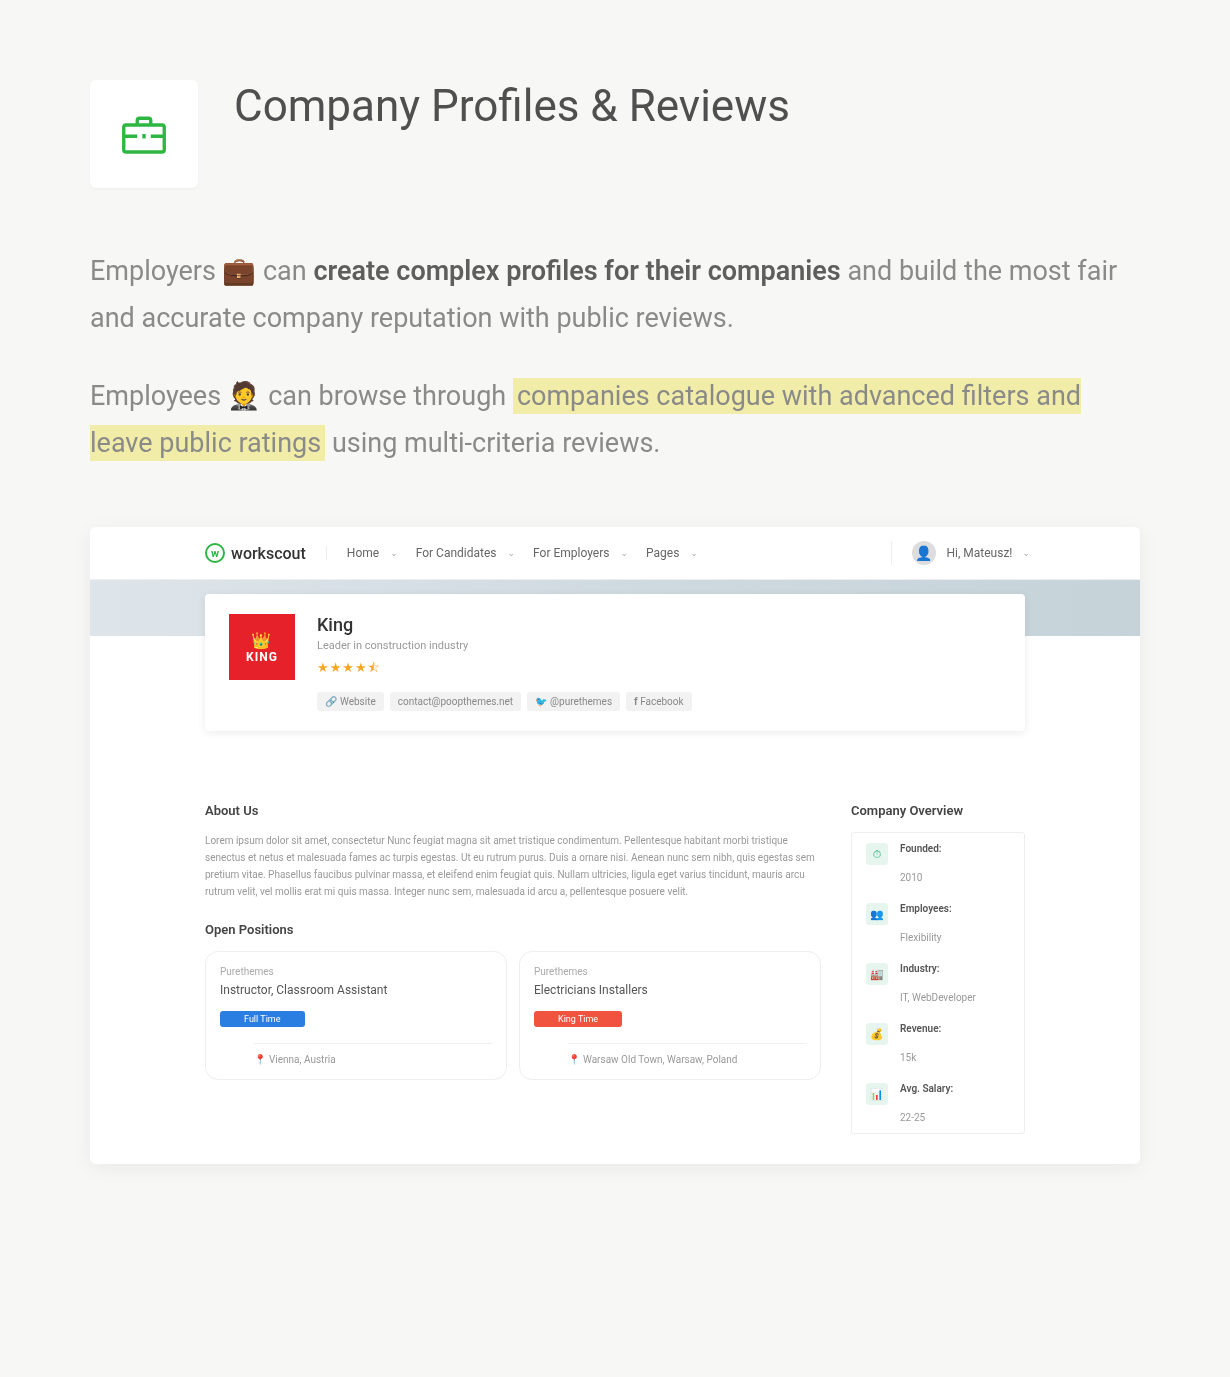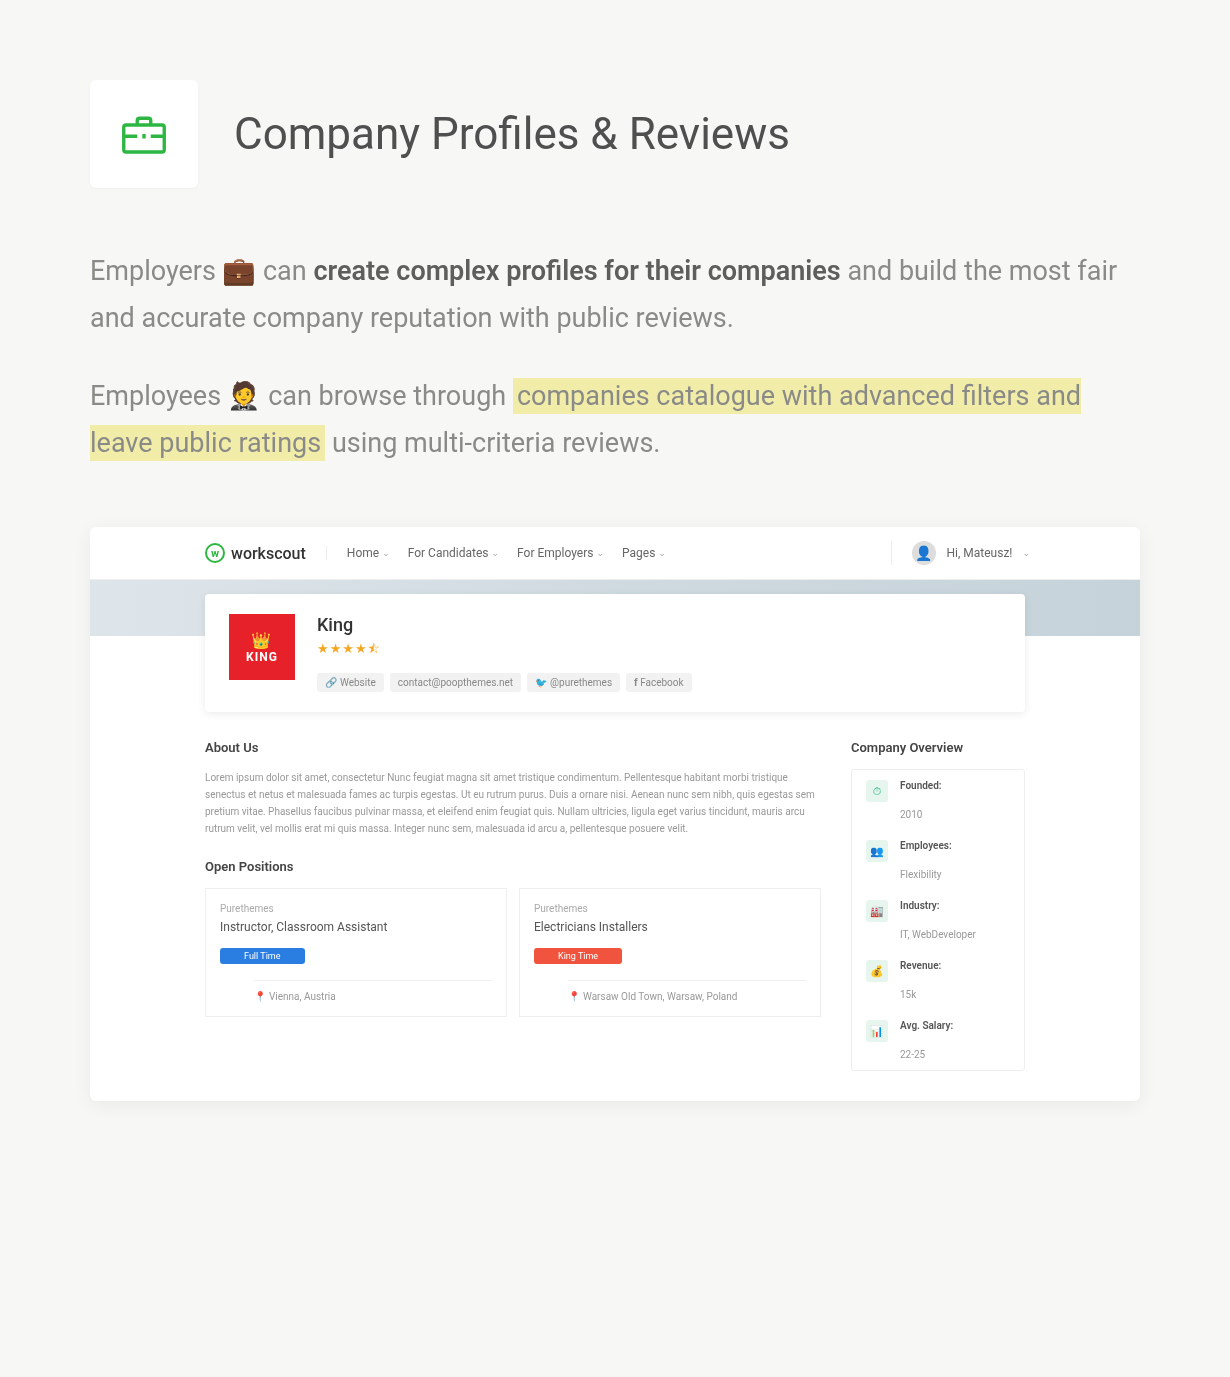--- a/index.html
+++ b/index.html
@@ -4,21 +4,20 @@
   <style>
     * { box-sizing: border-box; margin: 0; padding: 0; }
     body {
       font-family: -apple-system, BlinkMacSystemFont, 'Segoe UI', Roboto, sans-serif;
       background: #f7f7f5;
       padding: 80px 90px;
       width: 1230px;
     }
     .header {
       display: flex;
-      align-items: center;
       gap: 36px;
       margin-bottom: 60px;
     }
     .icon-box {
       width: 108px;
       height: 108px;
       background: #fff;
       border-radius: 6px;
       display: flex;
       align-items: center;
@@ -62,21 +61,21 @@
       color: #666;
     }
     .ws-logo { display: flex; align-items: center; gap: 6px; margin-left: 115px; margin-right: 20px; }
     .ws-logo-mark {
       width: 20px; height: 20px; border: 2px solid #2db742; border-radius: 50%;
       display: flex; align-items: center; justify-content: center;
       font-weight: bold; color: #2db742; font-size: 11px;
     }
     .ws-logo-text { font-size: 16px; font-weight: 500; color: #333; }
     .ws-nav { display: flex; gap: 18px; border-left: 1px solid #eee; padding-left: 20px; }
-    .ws-nav-item { display: flex; align-items: center; gap: 3px; }
+    .ws-nav-item { display: flex; align-items: center; gap: 11px; }
     .ws-user { margin-left: auto; margin-right: 110px; display: flex; align-items: center; gap: 10px; border-left: 1px solid #eee; padding-left: 20px;}
     .ws-avatar { width: 24px; height: 24px; background: #ddd; border-radius: 50%; display:flex;align-items:center;justify-content:center;font-size:14px;}
     .ws-hero {
       height: 56px;
       background: linear-gradient(90deg, #c8d4dc 0%, #b0c2cc 50%, #9fb5c0 100%);
       opacity: 0.6;
     }
     .ws-main { position: relative; padding: 0 115px 30px; }
     .ws-card {
       background: #fff;
@@ -96,26 +95,26 @@
     .ws-company-logo-crown { font-size: 16px; }
     .ws-company-info { flex: 1; }
     .ws-company-name { font-size: 18px; font-weight: 500; color: #333; margin-bottom: 4px; }
     .ws-company-tag { font-size: 11px; color: #999; margin-bottom: 6px; }
     .ws-stars { color: #f5a623; font-size: 13px; letter-spacing: 1px; margin-bottom: 12px; }
     .ws-badges { display: flex; gap: 6px; }
     .ws-badge { background: #f2f2f2; color: #888; font-size: 10px; padding: 4px 8px; border-radius: 3px; }
     .ws-body { display: flex; gap: 30px; margin-top: 28px; }
     .ws-left { flex: 1; }
     .ws-right { width: 174px; }
-    .ws-section-title { font-size: 13px; font-weight: 600; color: #444; margin-bottom: 14px; }
+    .ws-section-title { font-size: 13px; font-weight: 600; color: #444; margin-bottom: 14px; margin-top: 44px; }
     .ws-about-text { font-size: 10px; line-height: 1.7; color: #999; }
     .ws-positions-title { margin-top: 22px; }
     .ws-positions { display: flex; gap: 12px; margin-top: 14px; }
     .ws-position {
-      flex: 1; border: 1px solid #eee; border-radius: 0; padding: 14px;
+      flex: 1; border: 1px solid #eee; border-radius: 13px; padding: 14px;
     }
     .ws-position-company { font-size: 10px; color: #aaa; margin-bottom: 6px; }
     .ws-position-title { font-size: 12px; color: #555; margin-bottom: 10px; }
     .ws-position-type {
       display: inline-block; font-size: 9px; color: #fff; padding: 3px 24px; border-radius: 3px;
     }
     .ws-fulltime { background: #2a7de1; }
     .ws-parttime { background: #f0543e; }
     .ws-position-location { font-size: 10px; color: #999; margin-top: 16px; border-top:1px solid #f0f0f0; padding-top:10px;margin-left:34px;}
     .ws-overview { border: 1px solid #eee; border-radius: 3px; }
@@ -193,20 +192,21 @@
   <div class="ws-hero"></div>
 
   <div class="ws-main">
     <div class="ws-card">
       <div class="ws-company-logo">
         <span class="ws-company-logo-crown">👑</span>
         <span>KING</span>
       </div>
       <div class="ws-company-info">
         <div class="ws-company-name">King</div>
+        <div class="ws-company-tag">Leader in construction industry</div>
         <div class="ws-stars">★★★★⯪</div>
         <div class="ws-badges">
           <span class="ws-badge"><span>🔗</span> <span>Website</span></span>
           <span class="ws-badge"><span>contact@poopthemes.net</span></span>
           <span class="ws-badge"><span>🐦</span> <span>@purethemes</span></span>
           <span class="ws-badge"><b>f</b> <span>Facebook</span></span>
         </div>
       </div>
     </div>
 

